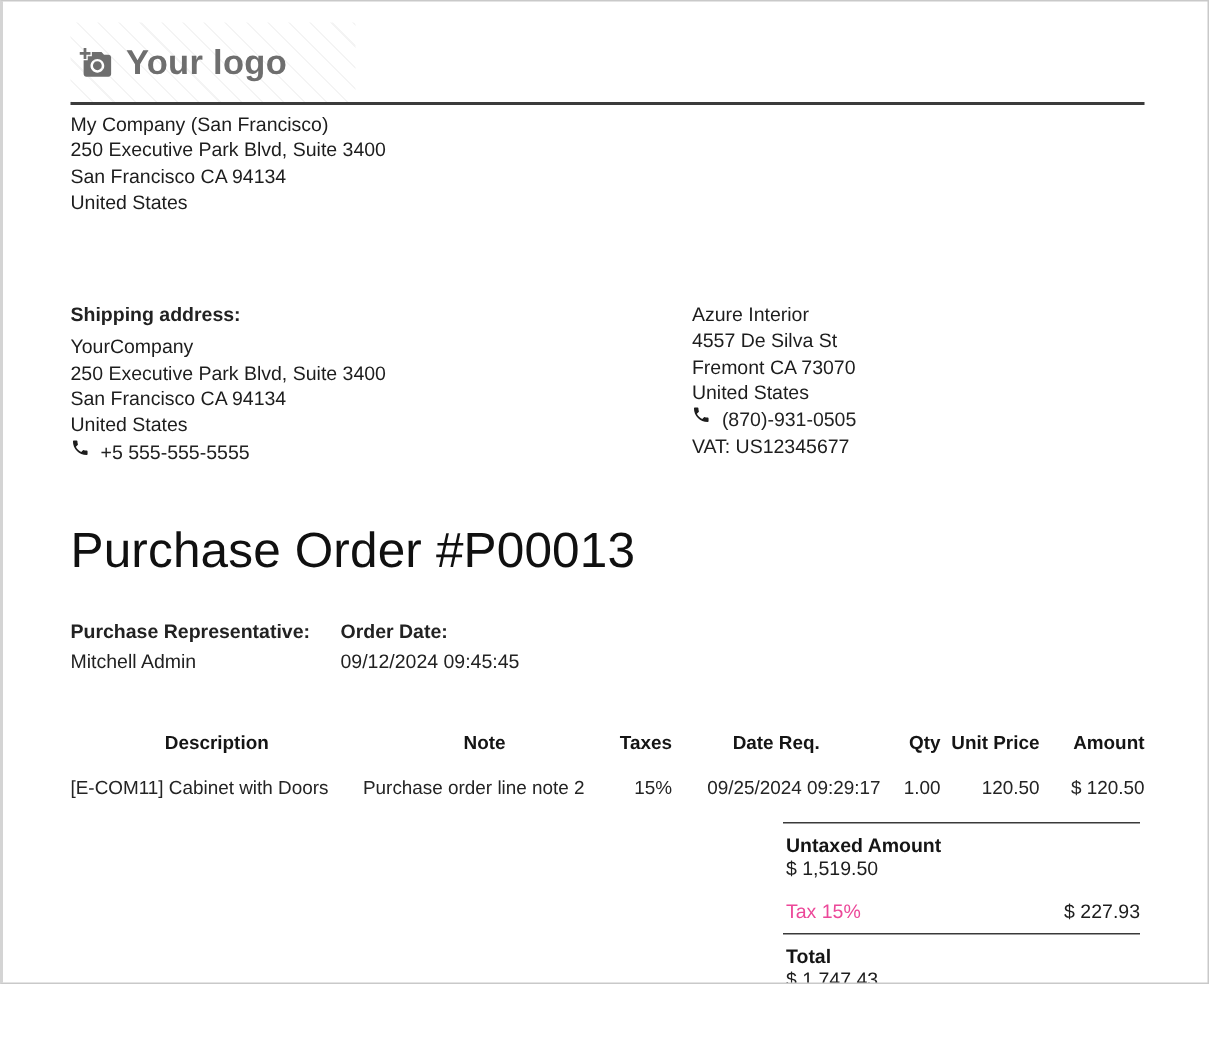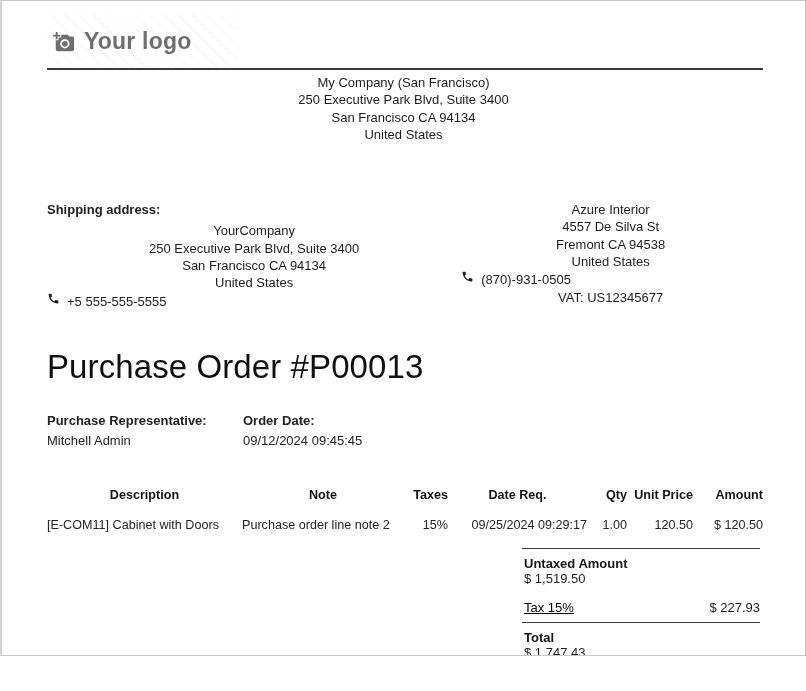--- a/index.html
+++ b/index.html
@@ -26,34 +26,34 @@
       transparent 1px, transparent 10px);
     color: #6e6e6e;
   }
   .logo-text { font-size: 23px; font-weight: 700; letter-spacing: 0.2px; }
   .camera-icon svg { display: block; }
   .header-rule {
     border: none; border-top: 2px solid #3b3b3b;
     margin: 0 0 4px 0; width: 716px;
   }
   
-  .addr-line, .addr-name { font-size: 13px; line-height: 17.3px; color: #1d1d1d; text-align: center; }
+  .addr-line, .addr-name { font-size: 13px; line-height: 17.3px; color: #1d1d1d; }
   .company-block { margin-bottom: 58px; }
   .addr-columns { display: flex; }
   .addr-col-left { width: 416px; }
   .addr-col-right { width: 300px; }
   .addr-label { font-size: 13px; font-weight: 700; line-height: 17.3px; margin-bottom: 4px; }
   .phone-line { display: flex; align-items: flex-start; gap: 7px; font-size: 13px; line-height: 19px; }
   .phone-icon svg { display: block; }
   
   .po-title {
     font-size: 33px; font-weight: 400; color: #101010;
     margin-top: 37px; letter-spacing: 0.1px;
   }
-  .order-meta { display: flex; margin-top: 26px; gap: 16px; }
+  .order-meta { display: flex; margin-top: 26px; }
   .meta-col1 { width: 180px; }
   .meta-label { font-size: 13px; font-weight: 700; line-height: 17px; margin-bottom: 3px; }
   .meta-value { font-size: 13px; line-height: 17px; }
   
   table.lines {
     width: 716px; border-collapse: collapse; table-layout: fixed;
     margin-top: 39px; font-size: 12.6px;
   }
   table.lines th { font-weight: 700; padding: 0 0 9px 0; color: #151515; }
   table.lines td { padding: 7px 0 7px 0; color: #242424; }
@@ -70,21 +70,21 @@
   td.pl { padding-left: 3px; }
   td.pr4, th.pr4 { padding-right: 4px; }
   
   .totals { width: 238px; margin-left: auto; margin-top: 9px; }
   .totals-row {
     display: flex; justify-content: space-between; align-items: baseline;
     padding: 7px 0 7px 2px; font-size: 13px;
   }
   .totals-row.rule { border-top: 1px solid #3a3a3a; flex-direction: column; }
   .totals-label-bold { font-weight: 700; color: #151515; }
-  .totals-label { color: #000000; text-decoration: underline; }
+  .totals-label { color: #ec4899; }
   .totals-value { color: #1d1d1d; }
 </style>
 </head>
 <body>
 
 <div class="page">
 
   
   <div class="logo-box">
     <span class="camera-icon">
@@ -118,21 +118,21 @@
           <svg width="13" height="13" viewBox="0 0 24 24" fill="#1d1d1d" aria-hidden="true">
             <path d="M6.62 10.79c1.44 2.83 3.76 5.14 6.59 6.59l2.2-2.2c.27-.27.67-.36 1.02-.24 1.12.37 2.33.57 3.57.57.55 0 1 .45 1 1V20c0 .55-.45 1-1 1-9.39 0-17-7.61-17-17 0-.55.45-1 1-1h3.5c.55 0 1 .45 1 1 0 1.25.2 2.45.57 3.57.11.35.03.74-.25 1.02l-2.2 2.2z"></path>
           </svg>
         </span>
         <span>+5 555-555-5555</span>
       </div>
     </div>
     <div class="addr-col-right">
       <div class="addr-name">Azure Interior</div>
       <div class="addr-line">4557 De Silva St</div>
-      <div class="addr-line">Fremont CA 94538</div>
+      <div class="addr-line">Fremont CA 73070</div>
       <div class="addr-line">United States</div>
       <div class="phone-line">
         <span class="phone-icon">
           <svg width="13" height="13" viewBox="0 0 24 24" fill="#1d1d1d" aria-hidden="true">
             <path d="M6.62 10.79c1.44 2.83 3.76 5.14 6.59 6.59l2.2-2.2c.27-.27.67-.36 1.02-.24 1.12.37 2.33.57 3.57.57.55 0 1 .45 1 1V20c0 .55-.45 1-1 1-9.39 0-17-7.61-17-17 0-.55.45-1 1-1h3.5c.55 0 1 .45 1 1 0 1.25.2 2.45.57 3.57.11.35.03.74-.25 1.02l-2.2 2.2z"></path>
           </svg>
         </span>
         <span>(870)-931-0505</span>
       </div>
       <div class="addr-line">VAT: US12345677</div>

